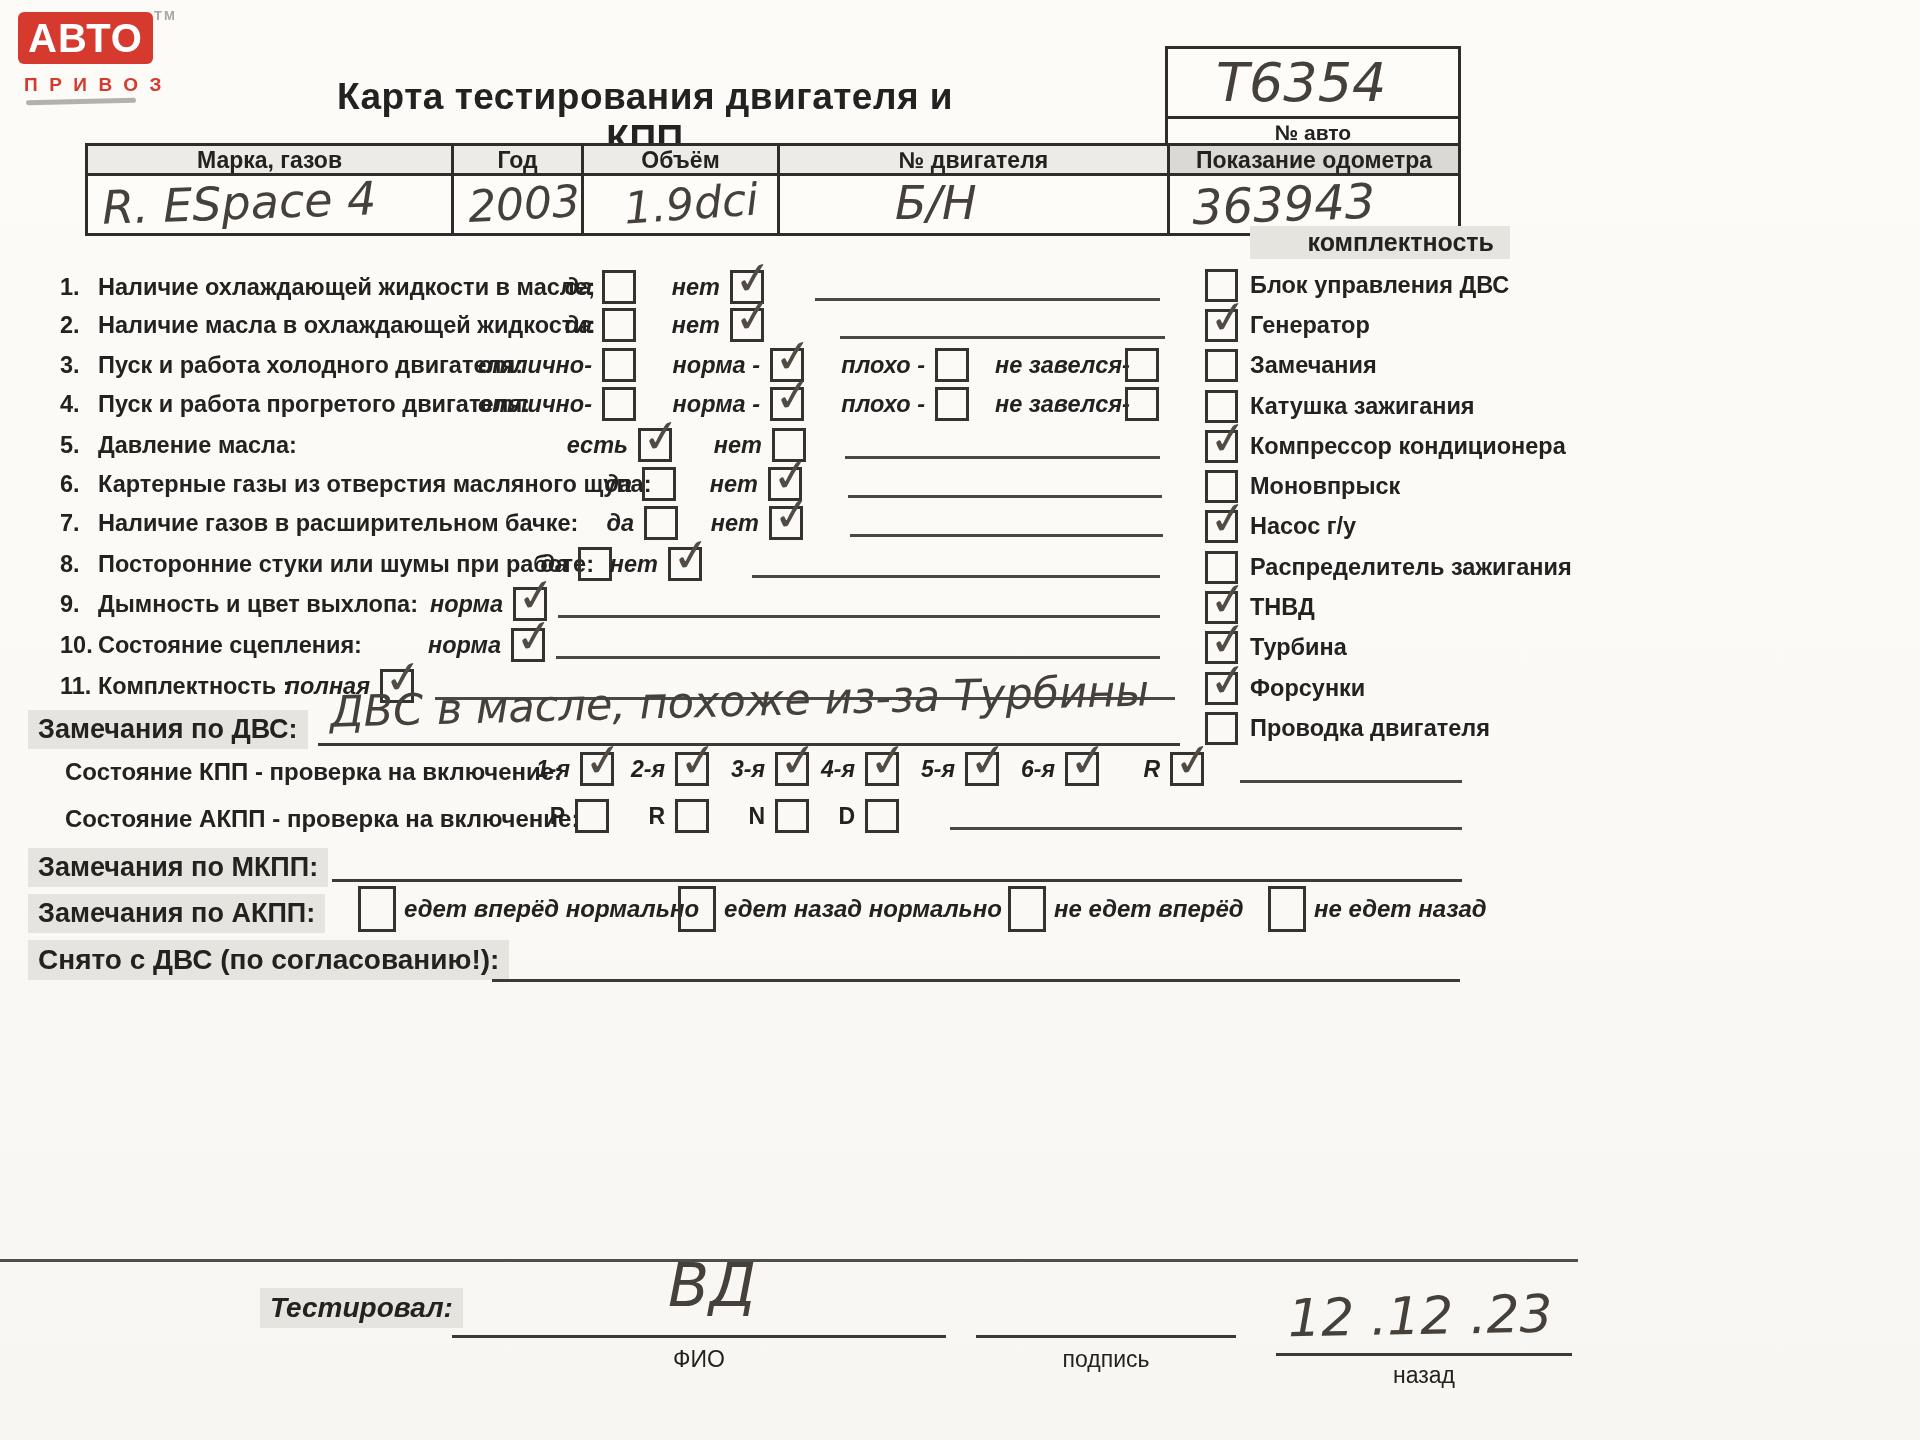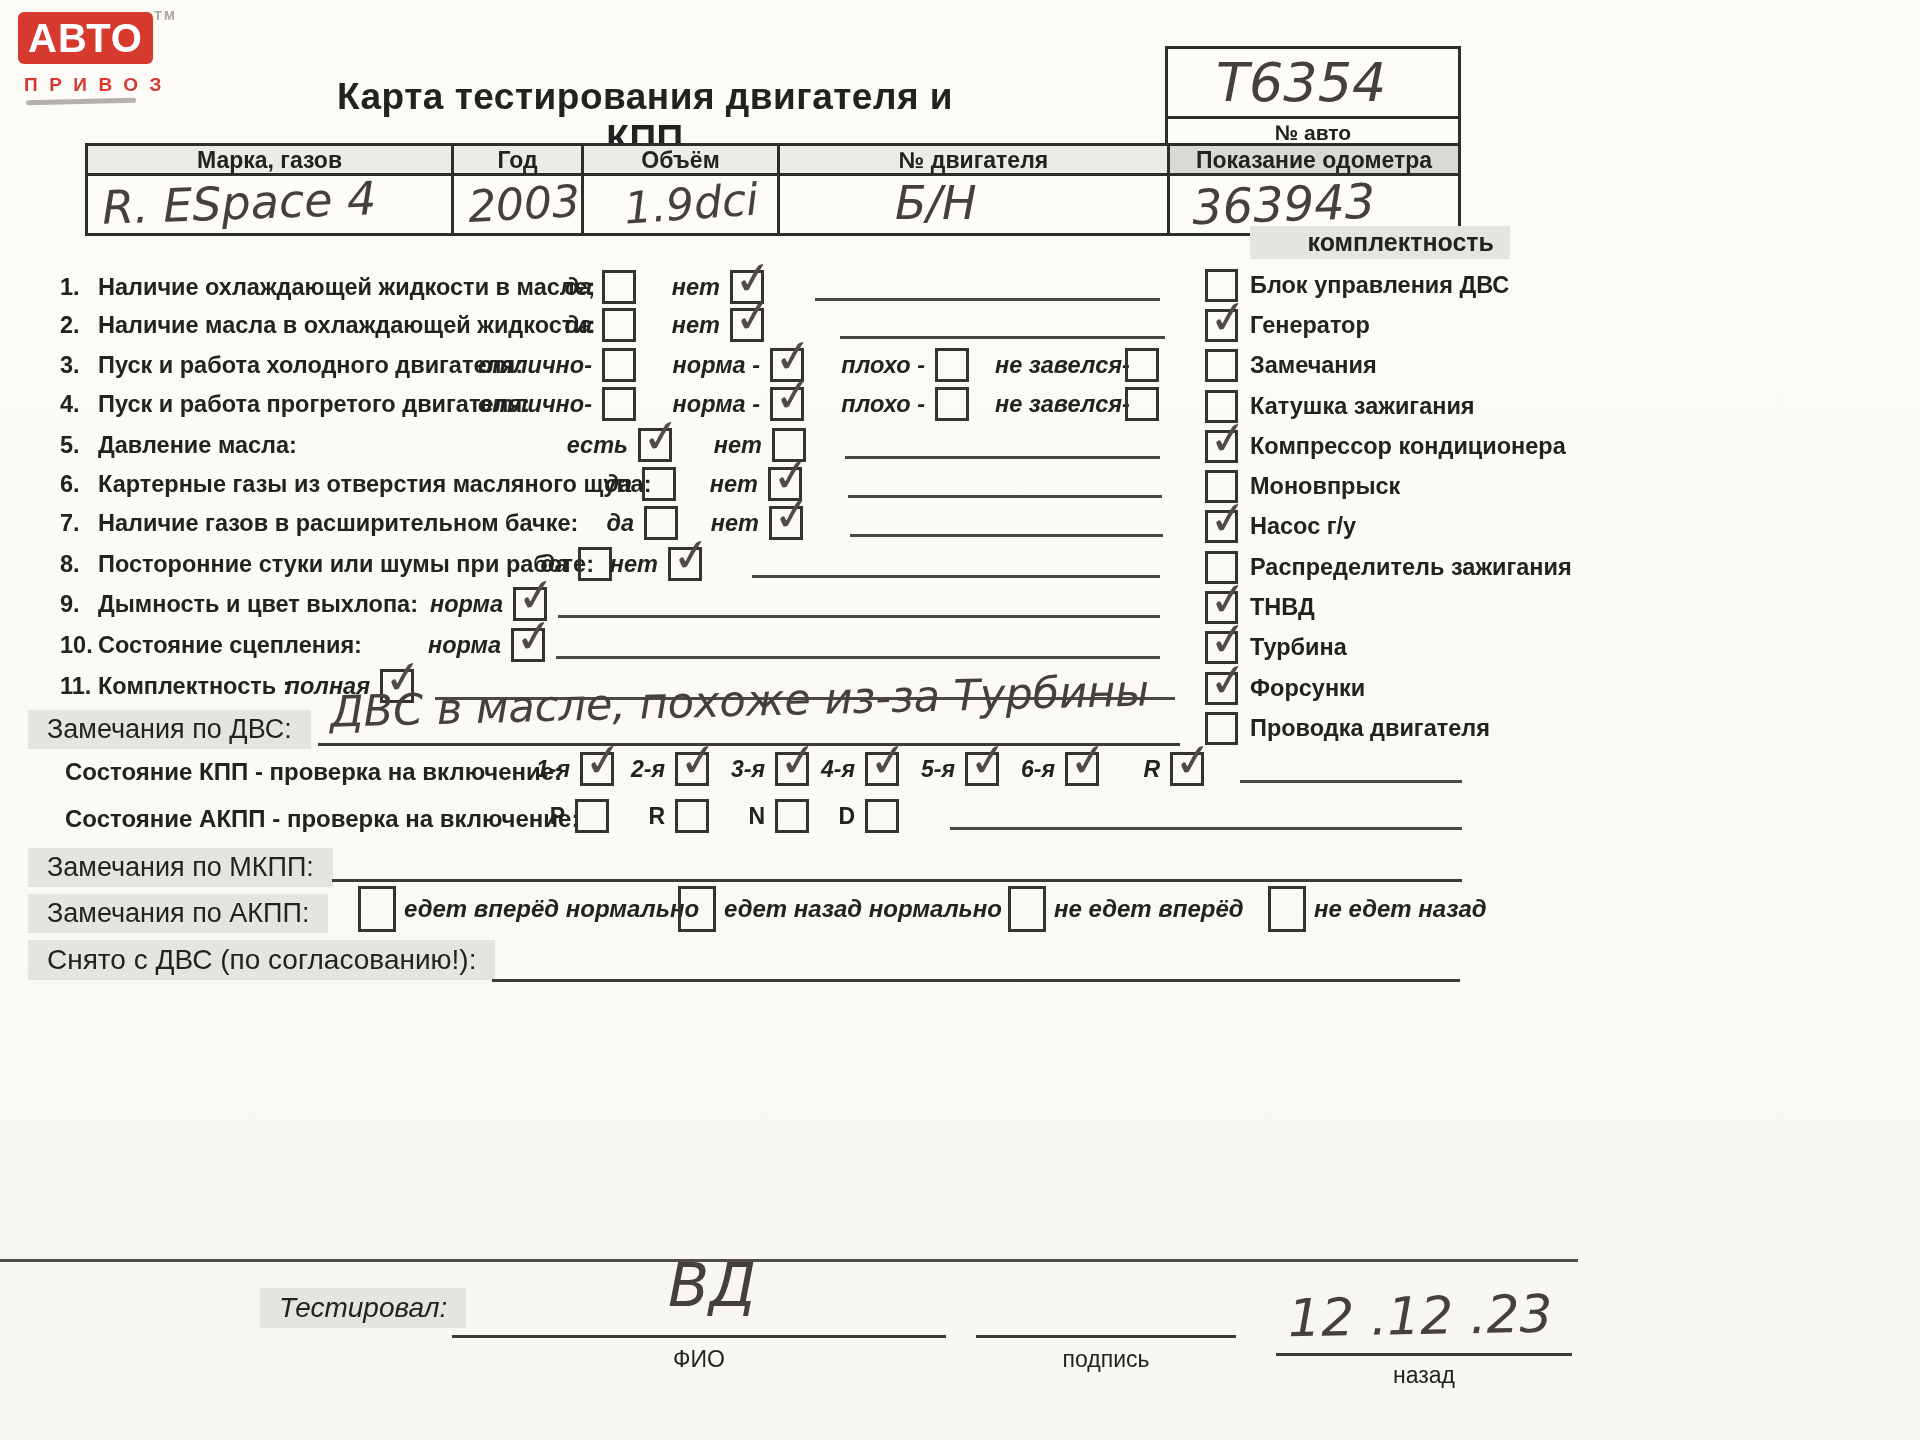--- a/index.html
+++ b/index.html
@@ -65,21 +65,21 @@
   .wline { position:absolute; top:0; height:31px; border-bottom:3px solid #4a4845; }
 
   
   .seclabel-inline { position:absolute; top:6px; font-weight:bold; font-size:24px; white-space:nowrap; }
   .gopt { position:absolute; top:0; display:flex; align-items:center; }
   .glabel { display:inline-block; width:65px; text-align:right; padding-right:10px;
     font-style:italic; font-weight:bold; font-size:23px; white-space:nowrap; }
   .plain .glabel { font-style:normal; }
 
   
-  .sec-label { position:absolute; background:#e6e4df; font-weight:normal; padding:4px 19px; white-space:nowrap; }
+  .sec-label { position:absolute; background:#e6e4df; font-weight:bold; padding:4px 10px; white-space:nowrap; }
 
   .akopt { position:absolute; display:flex; align-items:center; }
   .aklabel { margin-left:8px; font-style:italic; font-weight:bold; font-size:24px; white-space:nowrap; }
 
   .rule { position:absolute; background:#504e4a; }
   .caption { position:absolute; text-align:center; font-size:23px; }
 </style>
 </head>
 <body>
 

